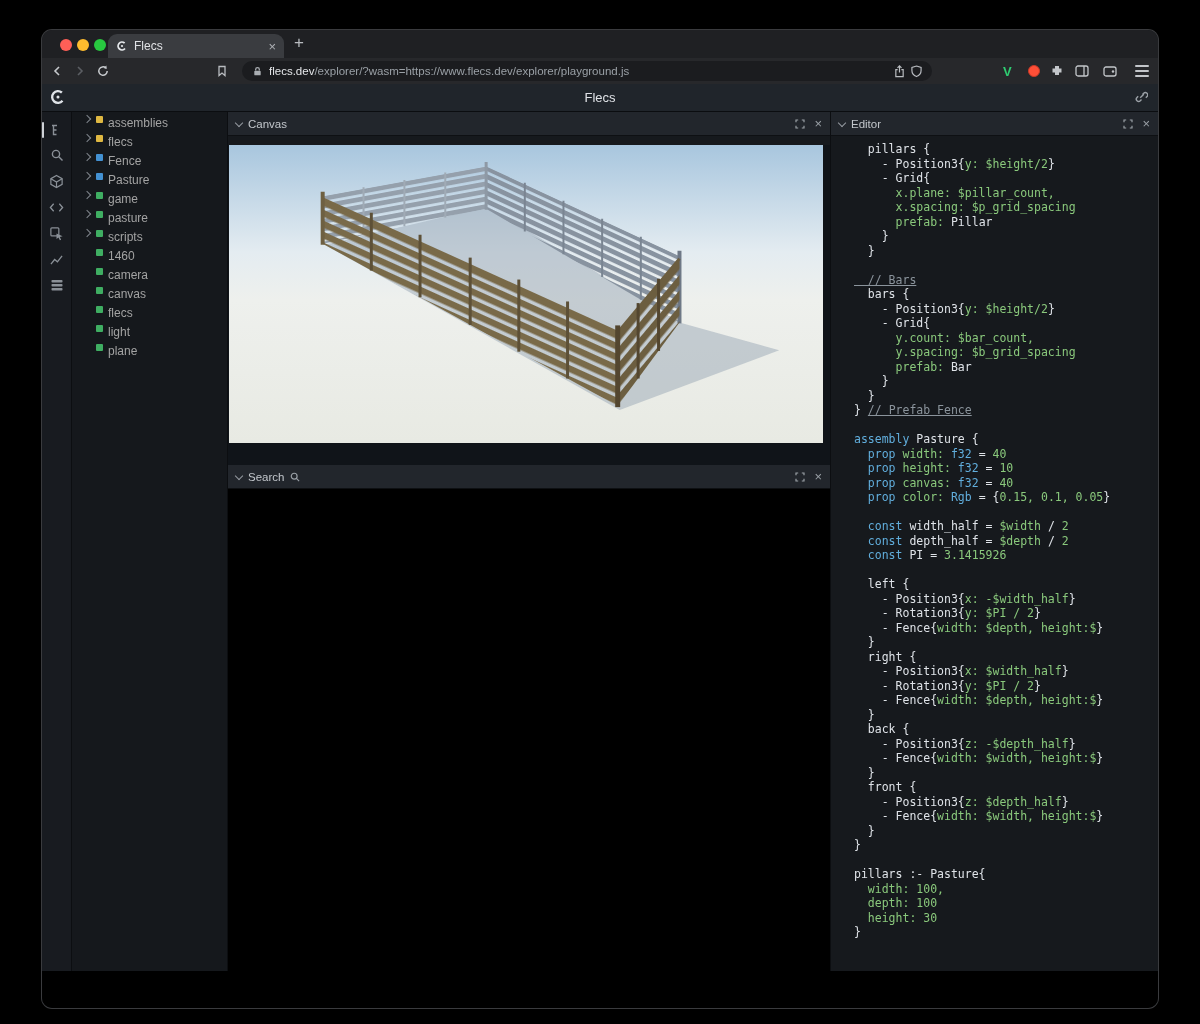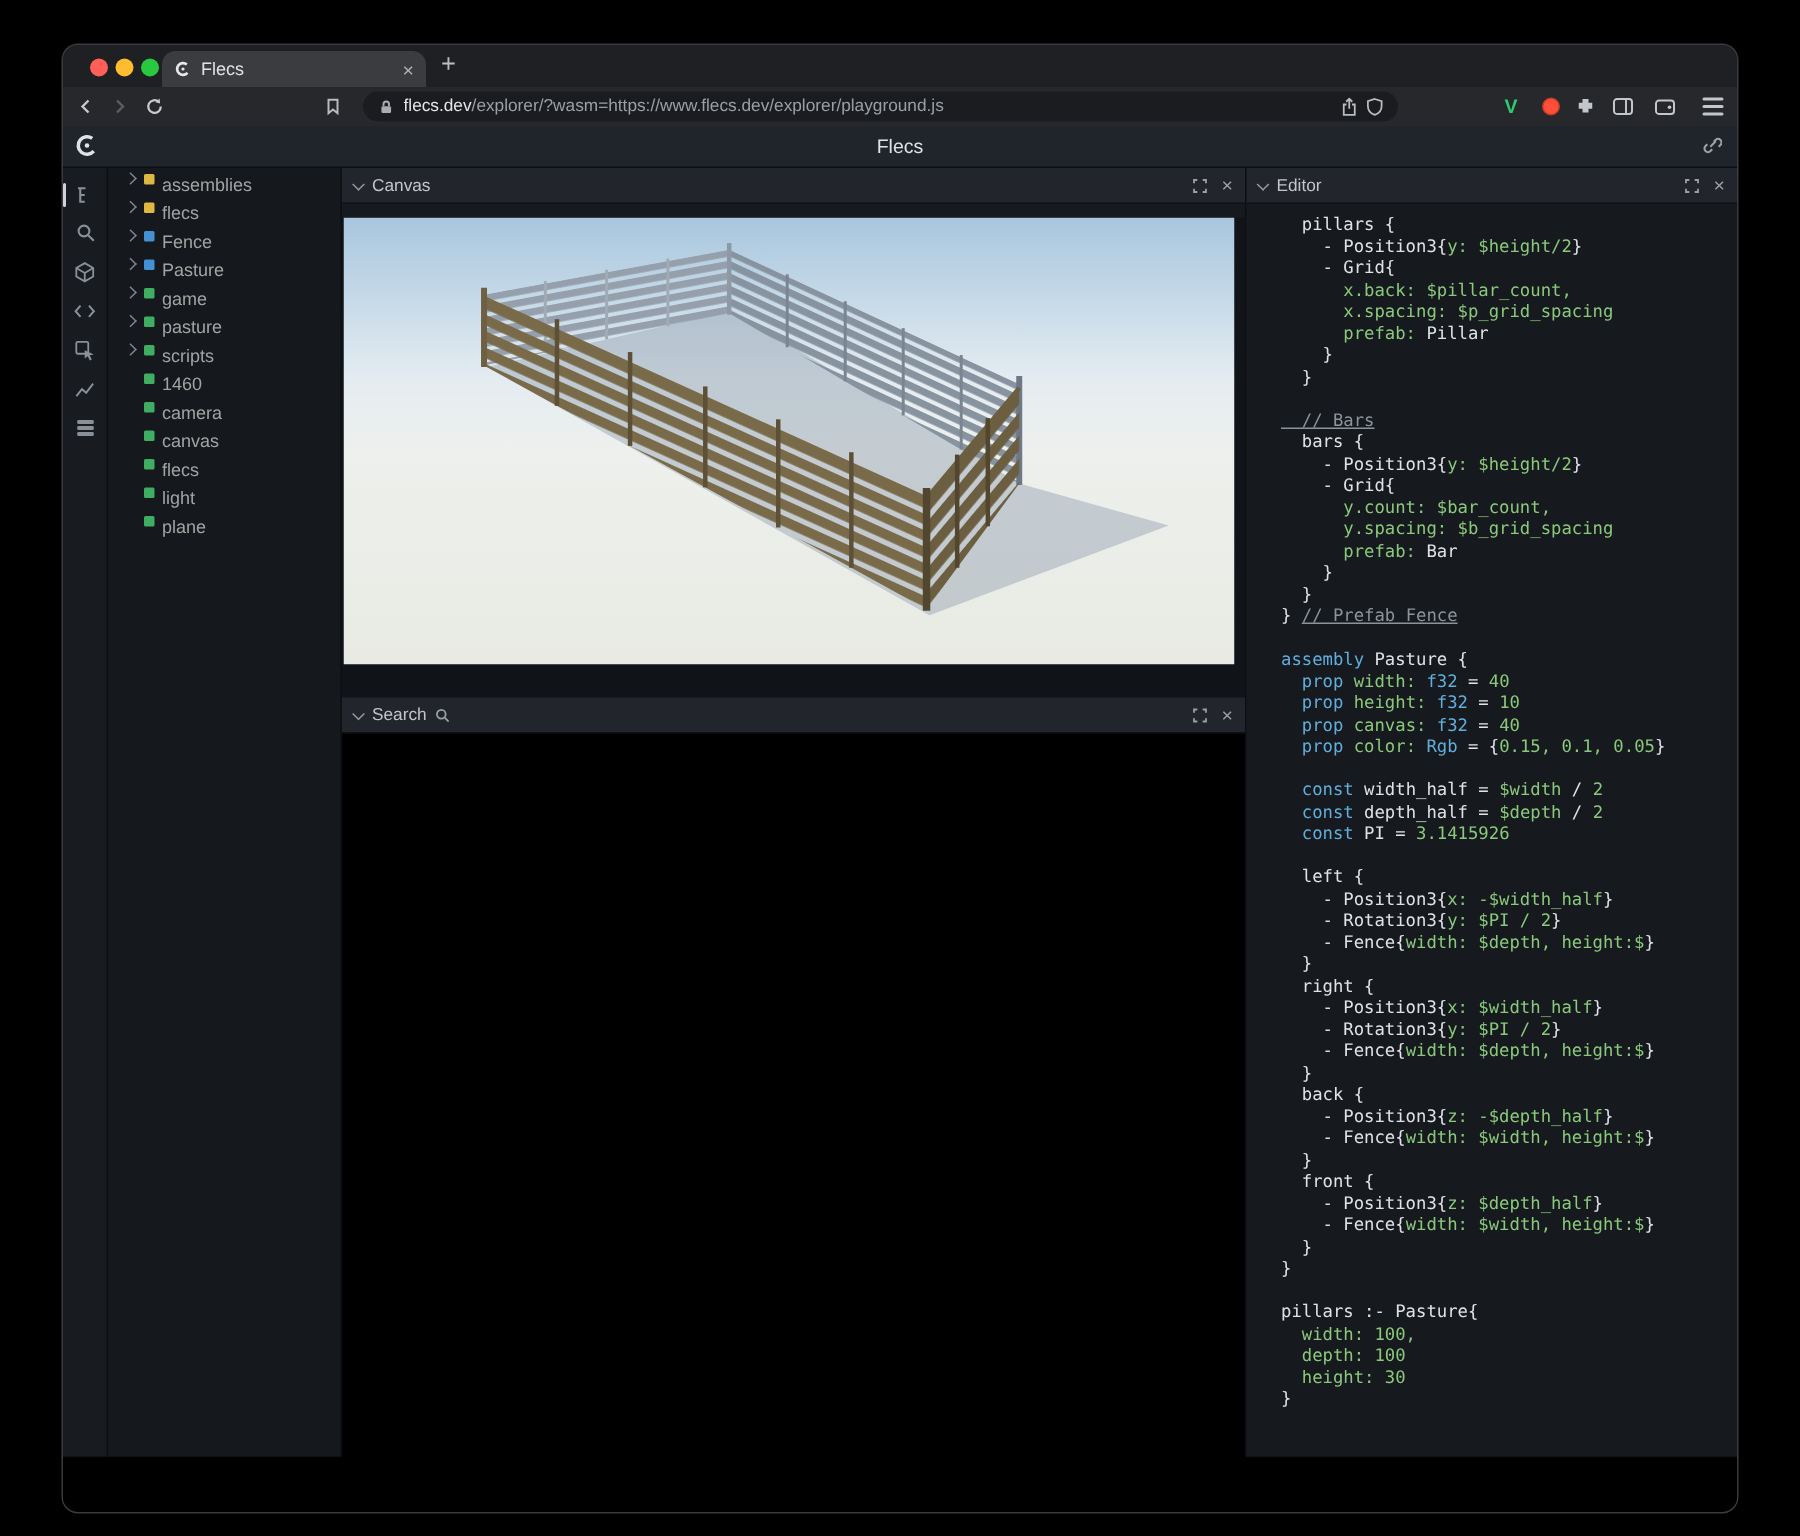--- a/index.html
+++ b/index.html
@@ -385,21 +385,21 @@
                   <path d="M1 3.2V1h2.2M6.8 1H9v2.2M9 6.8V9H6.8M3.2 9H1V6.8"></path>
                 </svg>
             </span>
             <span class="ph-close">×</span>
           </span>
         </div>
         <div class="code">
             <div class="cl"><span class="c-w">  pillars {</span></div>
             <div class="cl"><span class="c-w">    - Position3{</span><span class="c-g">y: $height/2</span><span class="c-w">}</span></div>
             <div class="cl"><span class="c-w">    - Grid{</span></div>
-            <div class="cl"><span class="c-g">      x.back: $pillar_count,</span></div>
+            <div class="cl"><span class="c-g">      x.plane: $pillar_count,</span></div>
             <div class="cl"><span class="c-g">      x.spacing: $p_grid_spacing</span></div>
             <div class="cl"><span class="c-g">      prefab: </span><span class="c-w">Pillar</span></div>
             <div class="cl"><span class="c-w">    }</span></div>
             <div class="cl"><span class="c-w">  }</span></div>
             <div class="cl">&nbsp;</div>
             <div class="cl"><span class="c-c">  // Bars</span></div>
             <div class="cl"><span class="c-w">  bars {</span></div>
             <div class="cl"><span class="c-w">    - Position3{</span><span class="c-g">y: $height/2</span><span class="c-w">}</span></div>
             <div class="cl"><span class="c-w">    - Grid{</span></div>
             <div class="cl"><span class="c-g">      y.count: $bar_count,</span></div>

